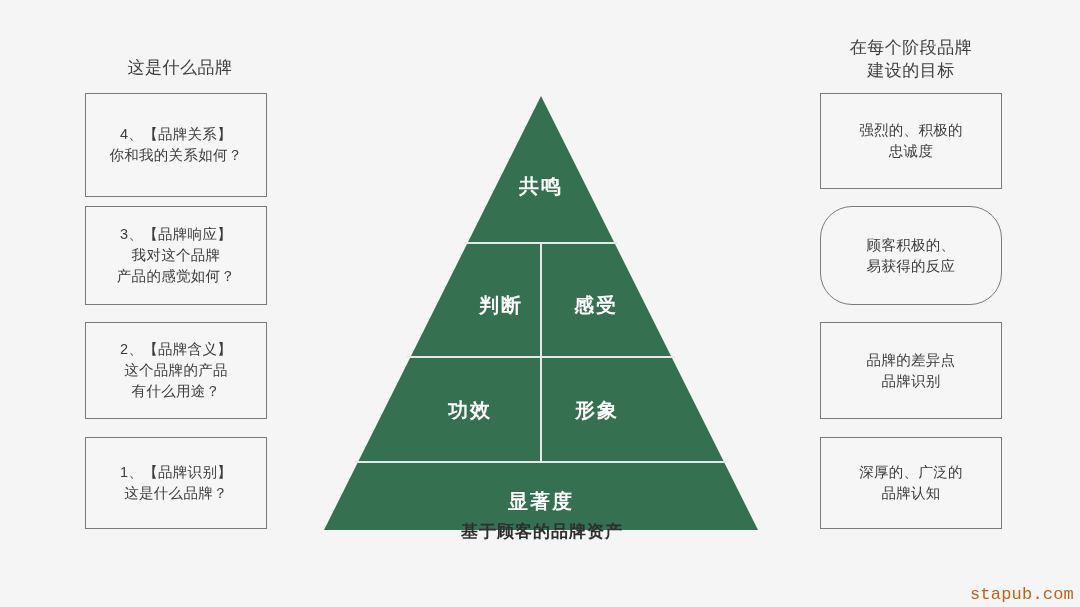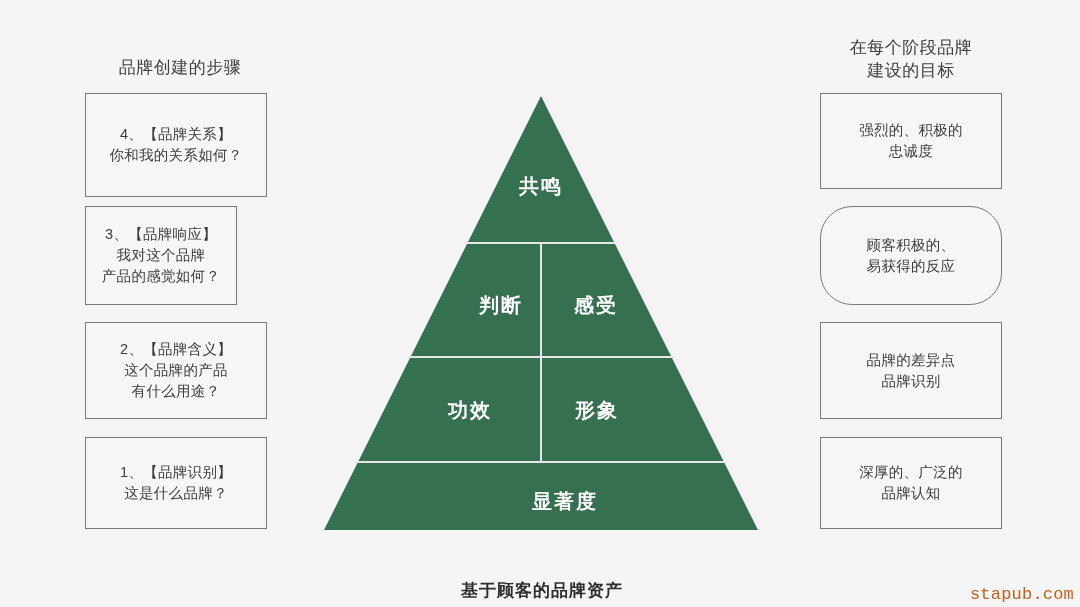--- a/index.html
+++ b/index.html
@@ -50,21 +50,21 @@
   .side-box-text {
     font-size: 14.5px;
     line-height: 21px;
     color: #3d3d3d;
     white-space: pre-line;
     letter-spacing: 0.3px;
   }
 
   
   #box-left-0 { left: 85px; top: 93px;  width: 182px; height: 104px; }
-  #box-left-1 { left: 85px; top: 206px; width: 152px; height: 99px; }
+  #box-left-1 { left: 85px; top: 206px; width: 182px; height: 99px; }
   #box-left-2 { left: 85px; top: 322px; width: 182px; height: 97px; }
   #box-left-3 { left: 85px; top: 437px; width: 182px; height: 92px; }
 
   
   #box-right-0 { left: 820px; top: 93px;  width: 182px; height: 96px; }
   #box-right-1 { left: 820px; top: 206px; width: 182px; height: 99px; border-radius: 32px; }
   #box-right-2 { left: 820px; top: 322px; width: 182px; height: 97px; }
   #box-right-3 { left: 820px; top: 437px; width: 182px; height: 92px; }
 
   
@@ -98,21 +98,21 @@
   #label-judgment  { left: 183px; top: 215px; }
   #label-feelings  { left: 278px; top: 215px; }
   #label-perf      { left: 152px; top: 320px; }
   #label-imagery   { left: 279px; top: 320px; }
   #label-salience  { left: 223px; top: 411px; }
 
   
   #caption {
     position: absolute;
     left: 318px;
-    top: 579px;
+    top: 520px;
     width: 448px;
     text-align: center;
     font-size: 17px;
     font-weight: bold;
     letter-spacing: 1px;
     color: #2e2e2e;
   }
 
   
   #watermark {
@@ -123,21 +123,21 @@
     font-size: 17px;
     color: #c2601c;
     letter-spacing: 0.2px;
   }
 </style>
 </head>
 <body style="background: rgb(245, 245, 245);">
 
 <div id="stage">
 
-  <div id="heading-left" class="col-heading">品牌创建的步骤</div>
+  <div id="heading-left" class="col-heading">这是什么品牌</div>
 
   <div id="box-left-0" class="side-box">
     <span class="side-box-text">4、【品牌关系】
 你和我的关系如何？</span>
   </div>
   <div id="box-left-1" class="side-box">
     <span class="side-box-text">3、【品牌响应】
 我对这个品牌
 产品的感觉如何？</span>
   </div>
@@ -181,20 +181,20 @@
       <line id="pyr-div-3" x1="37" y1="372" x2="409" y2="372" stroke="#e8e8e8" stroke-width="2"></line>
 
       <line id="pyr-div-v" x1="223" y1="153" x2="223" y2="372" stroke="#e8e8e8" stroke-width="2"></line>
     </svg>
 
     <div class="pyr-label" id="label-resonance" style="color: rgb(255, 255, 255);">共鸣</div>
     <div class="pyr-label" id="label-judgment" style="color: rgb(255, 255, 255);">判断</div>
     <div class="pyr-label" id="label-feelings" style="color: rgb(255, 255, 255);">感受</div>
     <div class="pyr-label" id="label-perf" style="color: rgb(255, 255, 255);">功效</div>
     <div class="pyr-label" id="label-imagery" style="color: rgb(255, 255, 255);">形象</div>
-    <div class="pyr-label" id="label-salience" style="color: rgb(255, 255, 255); margin-left: 24px;">显著度</div>
+    <div class="pyr-label" id="label-salience" style="color: rgb(255, 255, 255);">显著度</div>
   </div>
 
   <div id="caption">基于顾客的品牌资产</div>
 
   <div id="watermark" style="color: rgb(194, 96, 28);">stapub.com</div>
 
 </div>
 
 </body></html>

